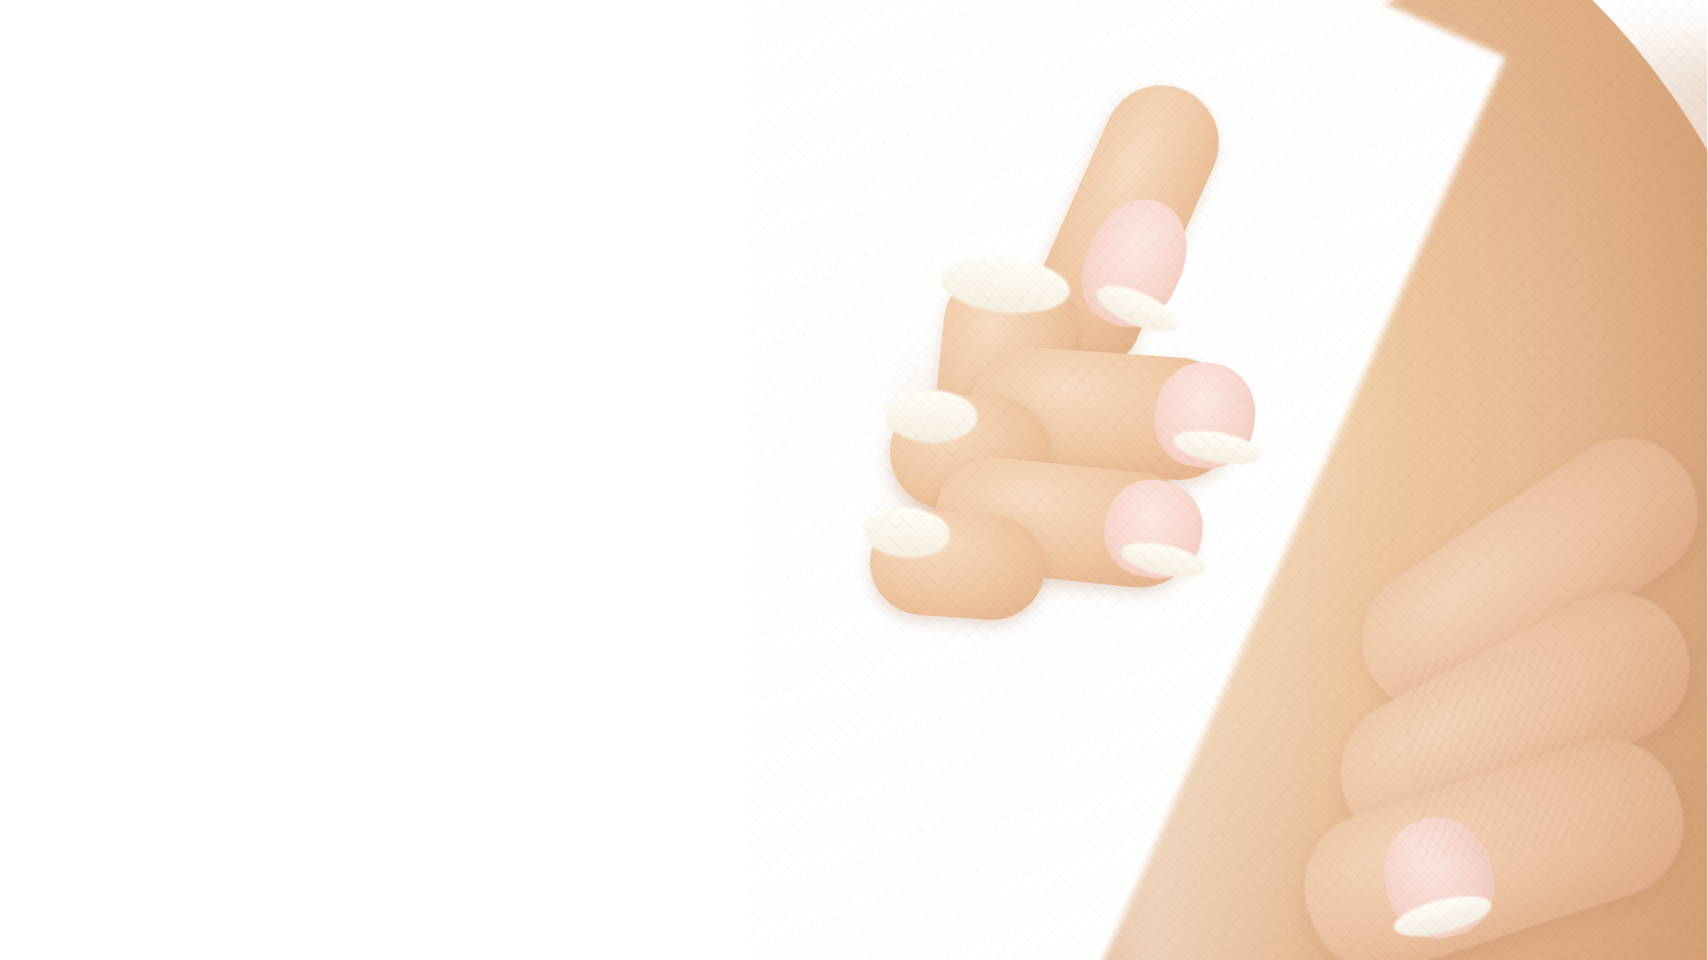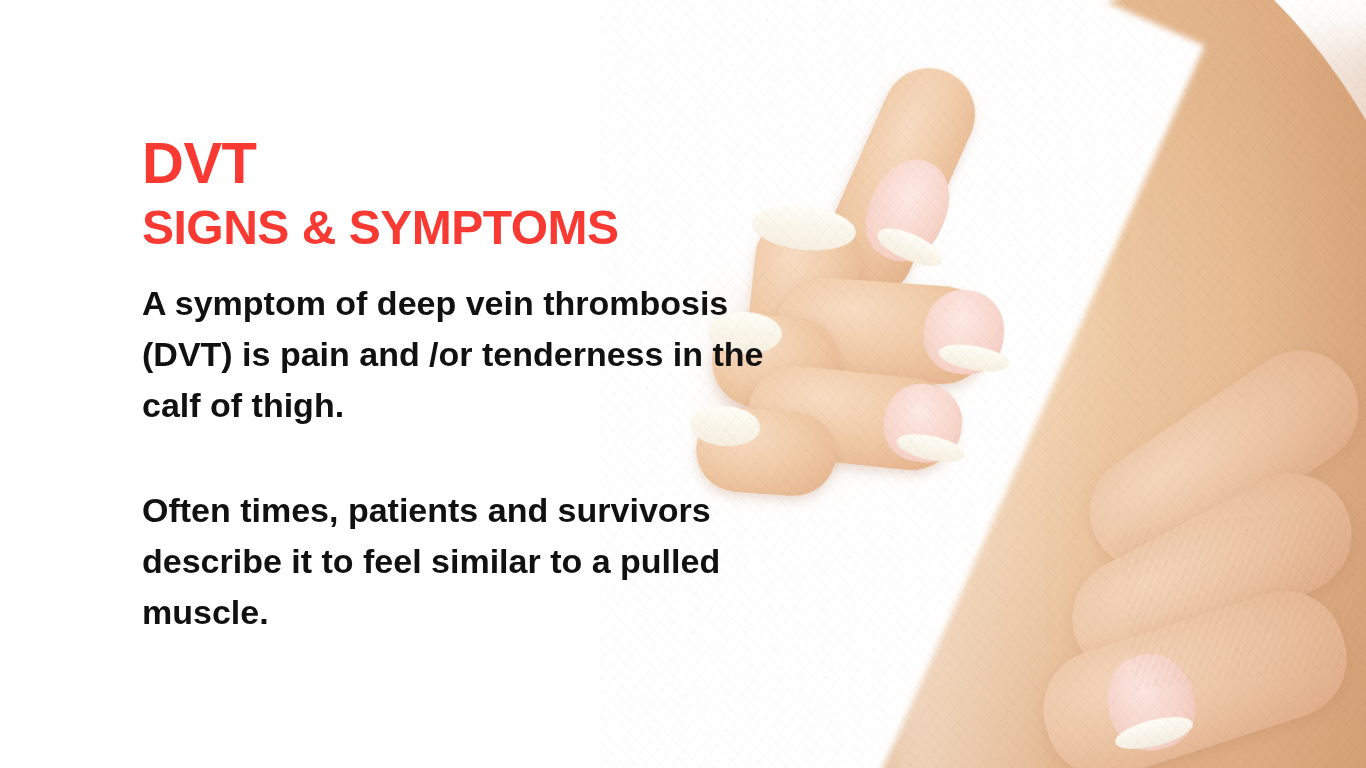--- a/index.html
+++ b/index.html
@@ -270,23 +270,14 @@
       <div class="lf lf-2"></div>
       <div class="lf lf-3"></div>
       <div class="lf-thumbnail"></div>
       <div class="lf-thumbtip"></div>
       <div class="lf-crease"></div>
     </div>
 
     <div class="skin-texture"></div>
   </div>
 
-  <div class="text-col">
-    <h1 class="title-main" style="color: rgb(249, 58, 51);">DVT</h1>
-
-    <h2 class="title-sub" style="color: rgb(249, 58, 51);">SIGNS &amp; SYMPTOMS</h2>
-
-    <p class="para" style="color: rgb(17, 17, 17);">A symptom of deep vein thrombosis (DVT) is pain and /or tenderness in the calf of thigh.</p>
-
-    <p class="para second" style="color: rgb(17, 17, 17);">Often times, patients and survivors describe it to feel similar to a pulled muscle.</p>
-  </div>
 
 </div>
 
 </body></html>

